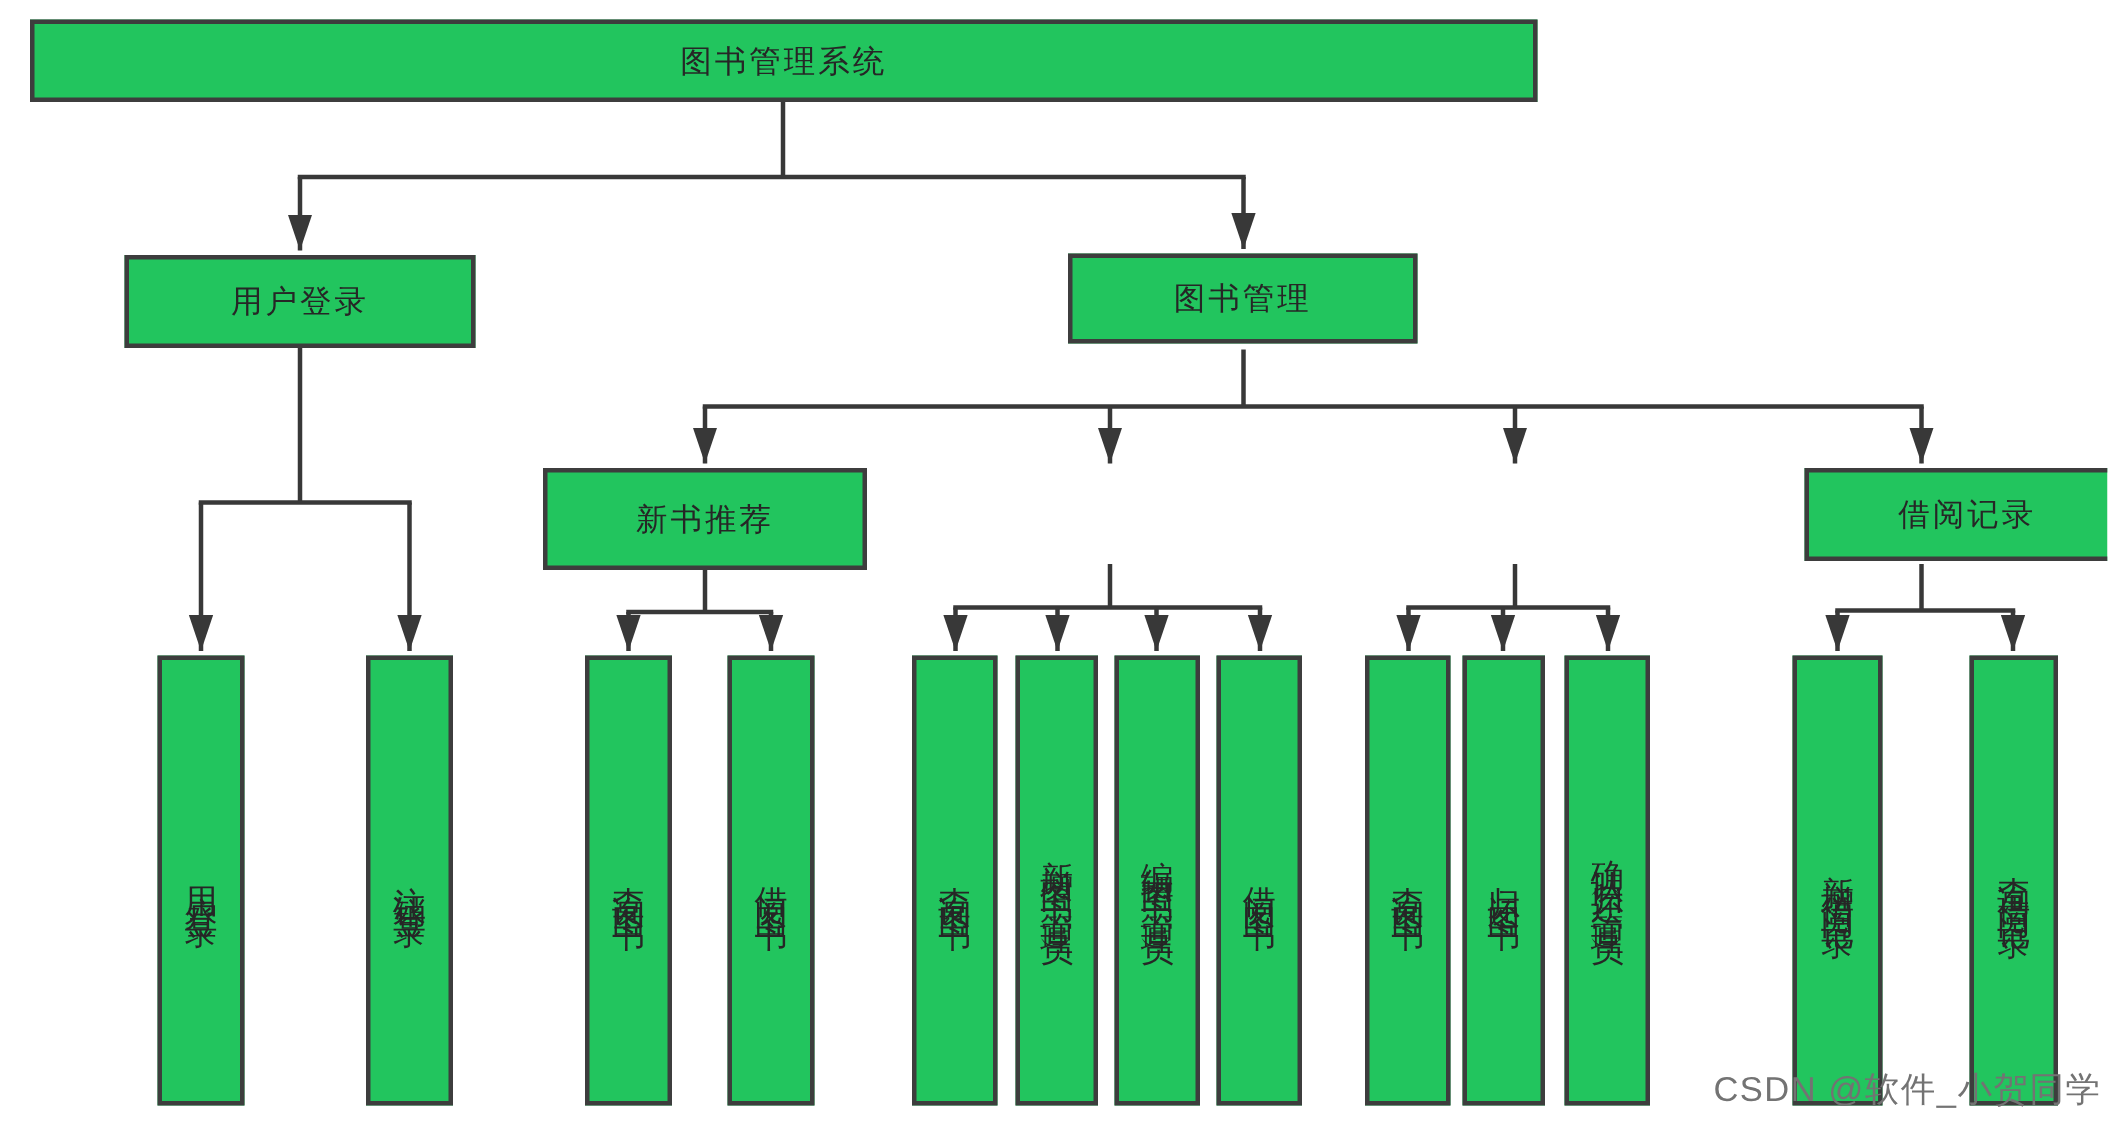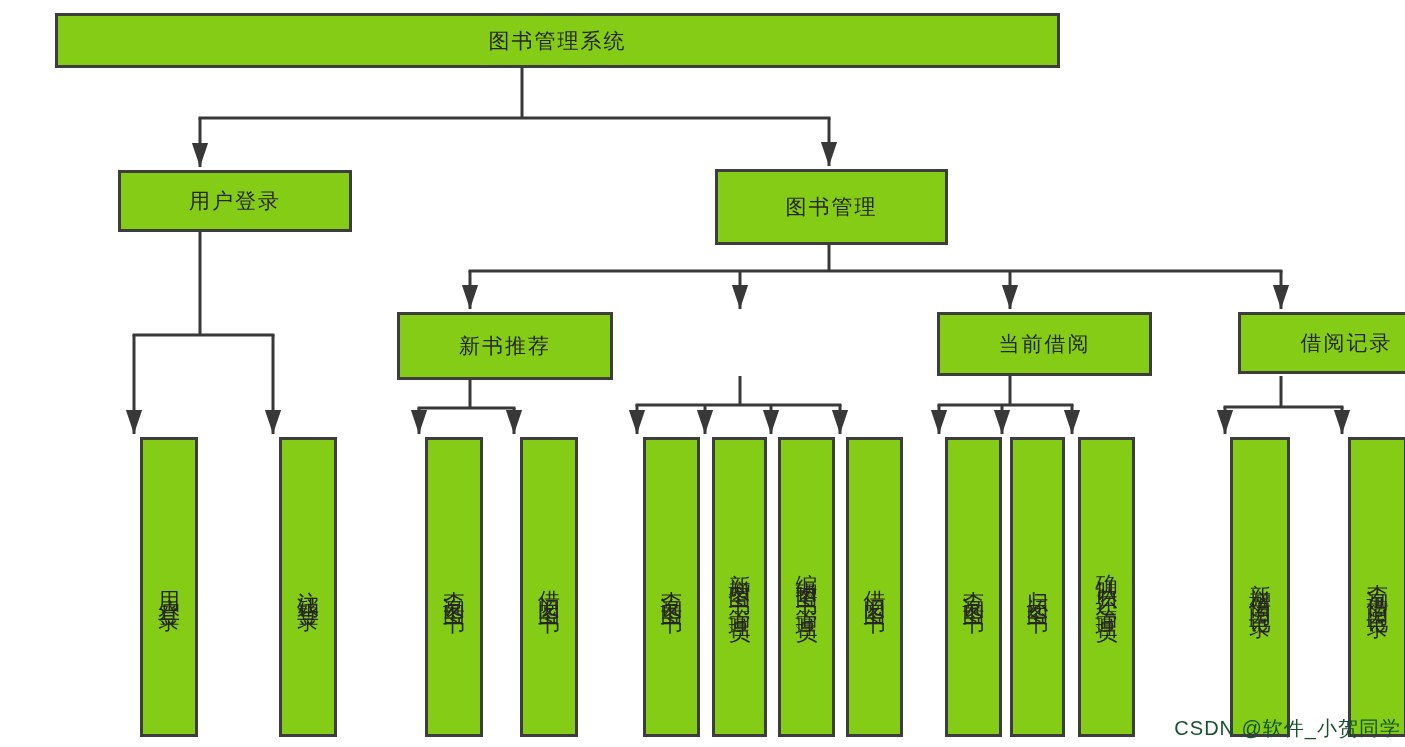--- a/index.html
+++ b/index.html
@@ -24,46 +24,45 @@
     z-index: 1;
   }
   #connectors line {
     stroke: #383838;
     stroke-width: 3;
   }
   .node {
     position: absolute;
     box-sizing: border-box;
     border: 3px solid #3d3d3d;
-    background: #84cc16;
+    background: #22c55e;
     display: flex;
     align-items: center;
     justify-content: center;
     color: #262626;
     font-size: 21px;
     letter-spacing: 2px;
     z-index: 2;
     white-space: nowrap;
-    margin-left: 35px;
   }
   .leaf {
     writing-mode: vertical-rl;
     text-orientation: mixed;
     font-size: 22px;
     letter-spacing: 7px;
     line-height: 1;
     white-space: normal;
   }
   #watermark {
     position: absolute;
     right: 4px;
     bottom: 5px;
     z-index: 3;
-    color: #14532d;
-    font-size: 20px;
+    color: #737373;
+    font-size: 23px;
     letter-spacing: 1px;
   }
 </style>
 </head>
 <body>
 
 <div id="canvas">
 
   <svg id="connectors" viewBox="0 0 1405 747" xmlns="http://www.w3.org/2000/svg">
     <defs>
@@ -123,24 +122,23 @@
       <line x1="1281" y1="376" x2="1281" y2="407"></line>
       <line x1="1223.5" y1="407" x2="1343.5" y2="407"></line>
       <line x1="1225" y1="407" x2="1225" y2="434" marker-end="url(#arw)"></line>
       <line x1="1342" y1="407" x2="1342" y2="434" marker-end="url(#arw)"></line>
     </g>
   </svg>
 
   <div class="node" style="left:20px; top:13px; width:1005px; height:55px;">图书管理系统</div>
 
   <div class="node" style="left:83px; top:170px; width:234px; height:62px;">用户登录</div>
-  <div class="node" style="left:680px; top:169px; width:233px; height:76px;">图书管理</div>
+  <div class="node" style="left:712px; top:169px; width:233px; height:60px;">图书管理</div>
 
   <div class="node" style="left:362px; top:312px; width:216px; height:68px;">新书推荐</div>
-  <div class="node" style="left:902px; top:312px; width:215px; height:64px;">当前借阅</div>
   <div class="node" style="left:1203px; top:312px; width:217px; height:62px;">借阅记录</div>
 
   <div class="node leaf" style="left:105px; top:437px; width:58px; height:300px;">用户登录</div>
   <div class="node leaf" style="left:244px; top:437px; width:58px; height:300px;">注销登录</div>
 
   <div class="node leaf" style="left:390px; top:437px; width:58px; height:300px;">查询图书</div>
   <div class="node leaf" style="left:485px; top:437px; width:58px; height:300px;">借阅图书</div>
 
   <div class="node leaf" style="left:608px; top:437px; width:57px; height:300px;">查询图书</div>
   <div class="node leaf" style="left:677px; top:437px; width:55px; height:300px;">新增图书（管理员）</div>

